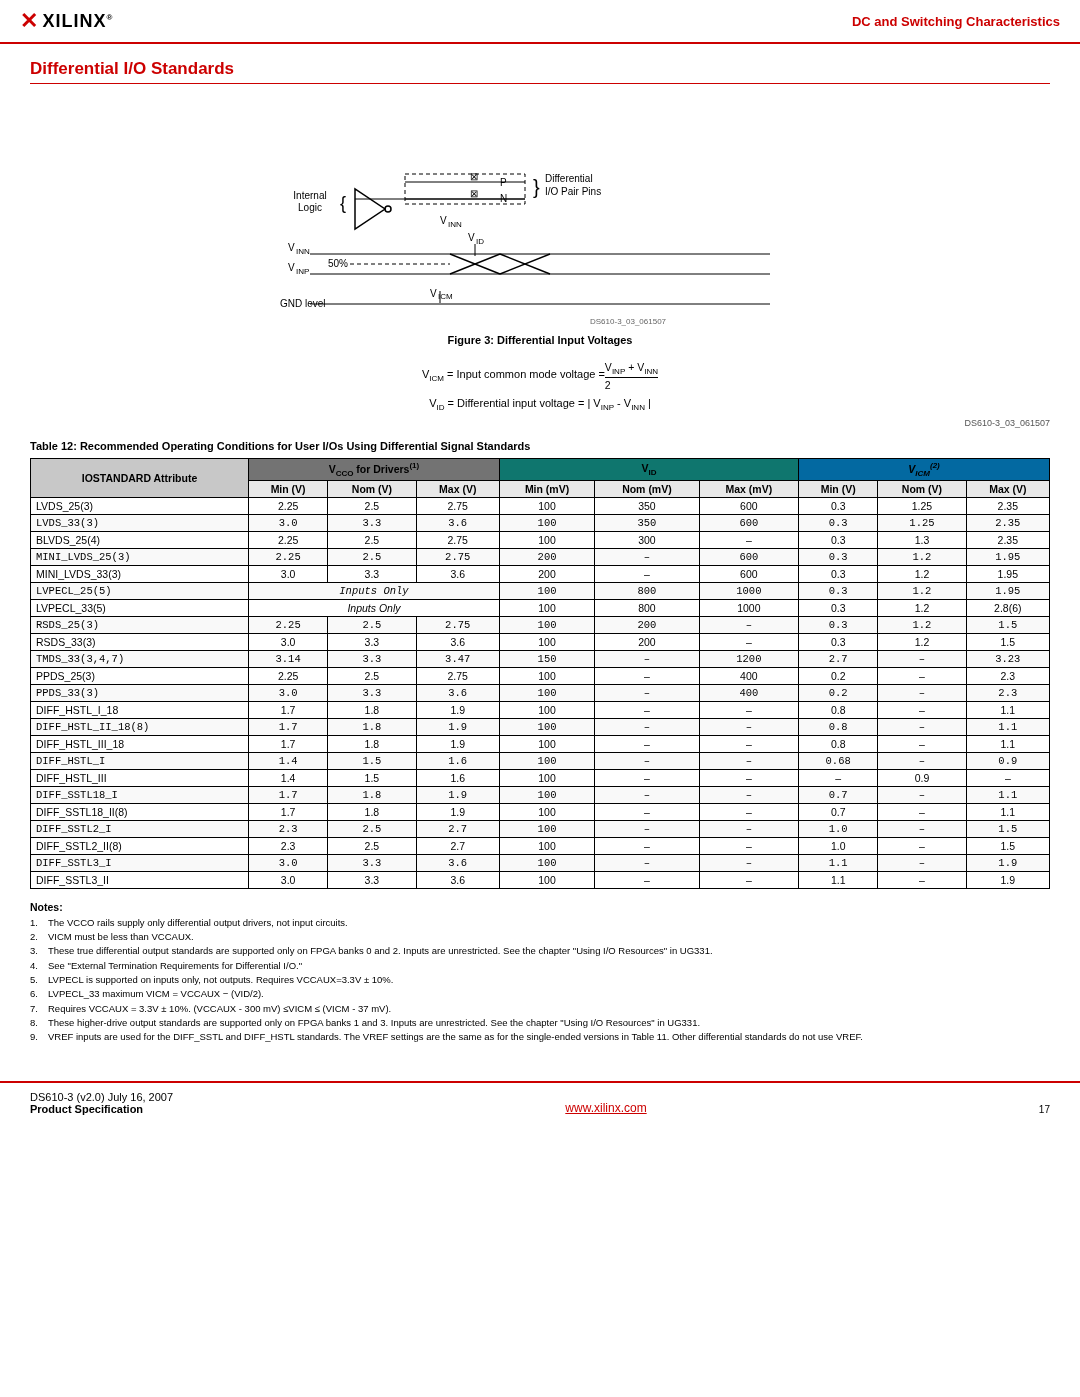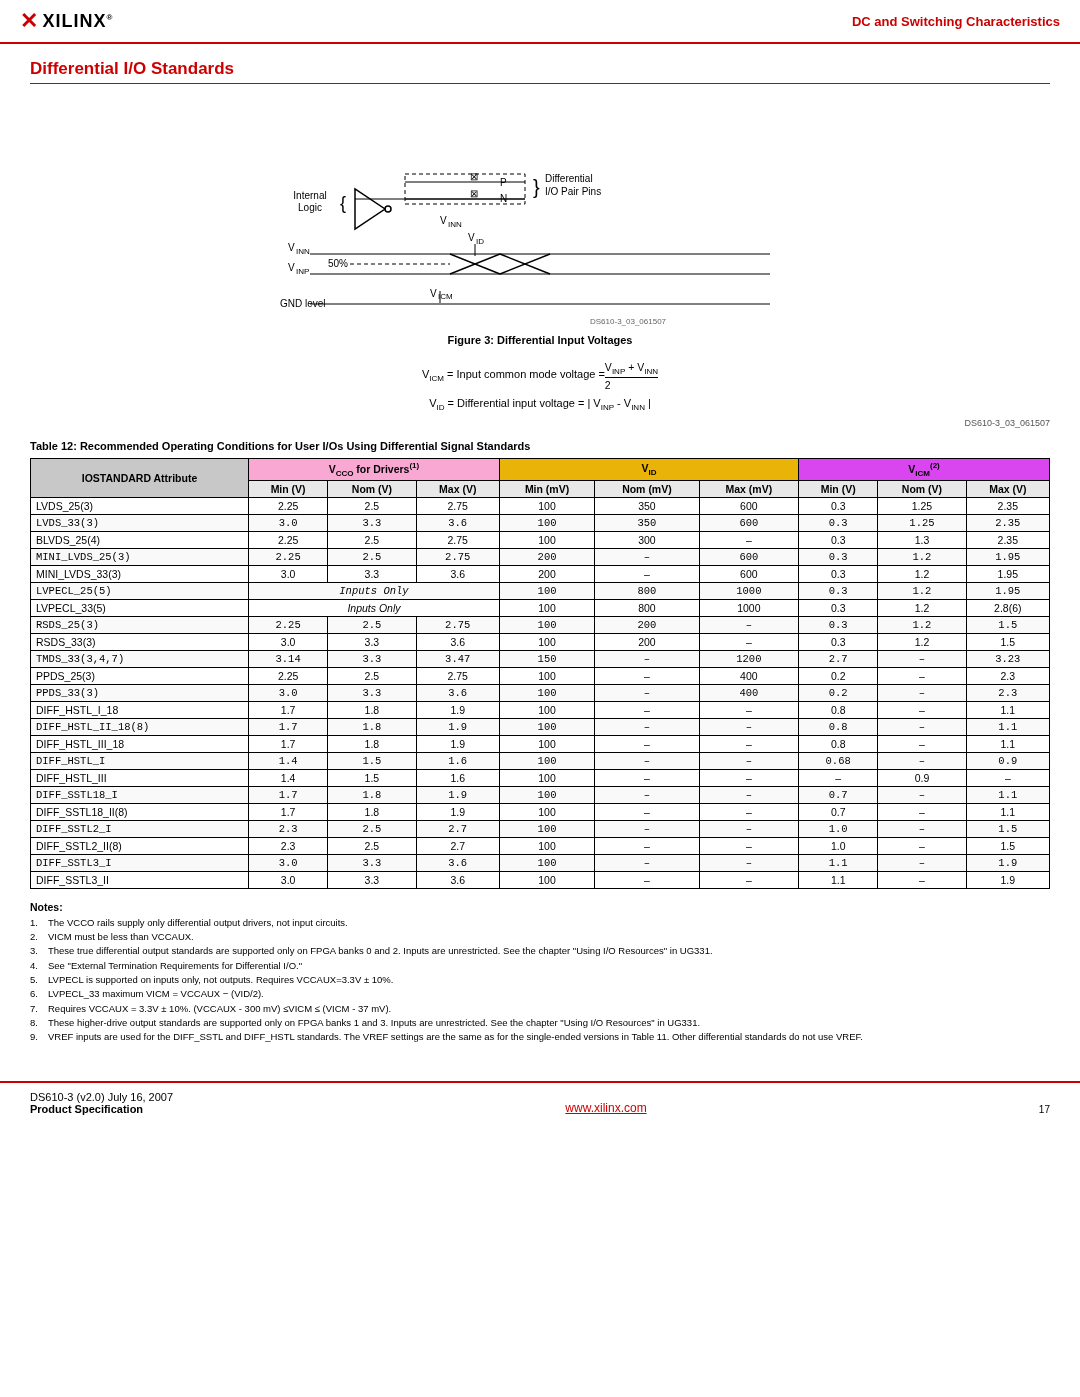--- a/index.html
+++ b/index.html
@@ -273,23 +273,23 @@
     </div>
     <div class="ds-note">DS610-3_03_061507</div>
   </div>
 
   <div class="table-title">Table  12:  Recommended Operating Conditions for User I/Os Using Differential Signal Standards</div>
 
   <table class="main-table">
     <thead>
       <tr>
         <th rowspan="2" style="background:#c8c8c8;">IOSTANDARD Attribute</th>
-        <th colspan="3" style="background:#f9a8d4;">V<sub>CCO</sub> for Drivers<sup>(1)</sup></th>
-        <th colspan="3" style="background:#eab308;">V<sub>ID</sub></th>
-        <th colspan="3" style="background:#d946ef;">V<sub>ICM</sub><sup>(2)</sup></th>
+        <th colspan="3" style="background:#737373;">V<sub>CCO</sub> for Drivers<sup>(1)</sup></th>
+        <th colspan="3" style="background:#0f766e;">V<sub>ID</sub></th>
+        <th colspan="3" style="background:#0369a1;font-style:italic;">V<sub>ICM</sub><sup>(2)</sup></th>
       </tr>
       <tr>
         <th>Min (V)</th>
         <th>Nom (V)</th>
         <th>Max (V)</th>
         <th>Min (mV)</th>
         <th>Nom (mV)</th>
         <th>Max (mV)</th>
         <th>Min (V)</th>
         <th>Nom (V)</th>

